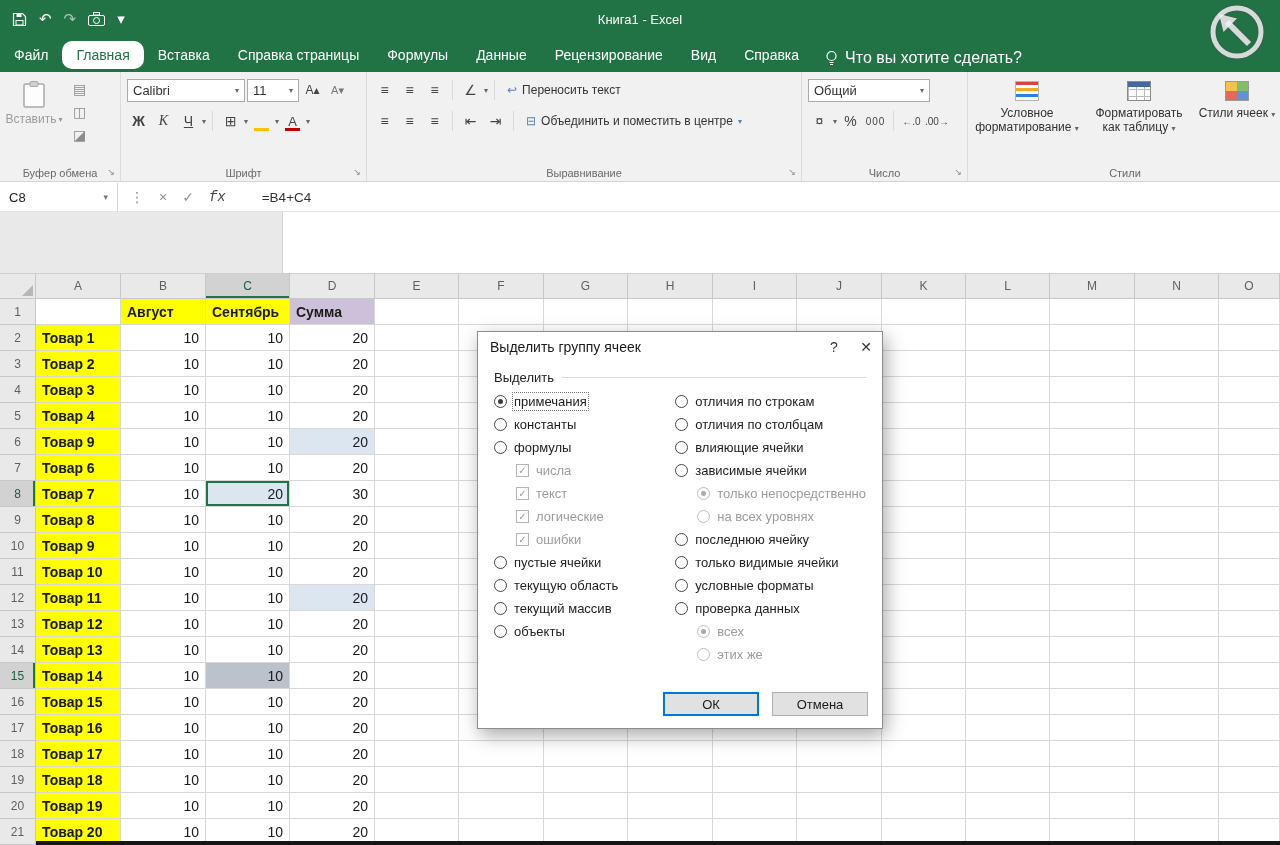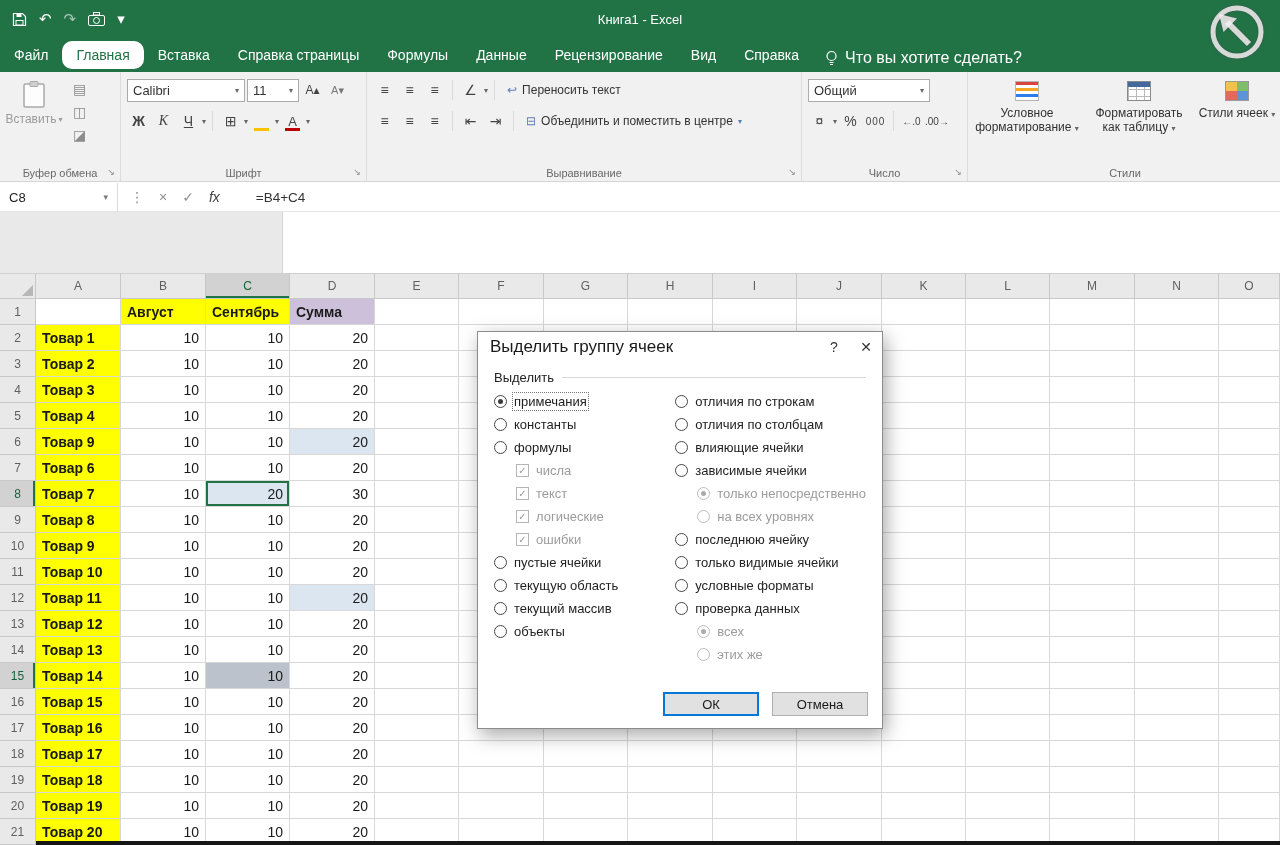--- a/index.html
+++ b/index.html
@@ -100,21 +100,21 @@
     linear-gradient(90deg,#e2695b 50%,#5e93d8 50%);
     background-size:100% 50%;background-position:0 0,0 100%;background-repeat:no-repeat;}
 
   
   .fbar{position:absolute;top:183px;left:0;right:0;height:90px;background:#fff;}
   .fbar-top{height:29px;display:flex;align-items:center;border-bottom:1px solid #e6e6e6;}
   .namebox{width:118px;height:29px;border-right:1px solid #d9d9d9;display:flex;align-items:center;justify-content:space-between;padding:0 9px;font-size:13px;color:#222;}
   .namebox .ic{font-size:9px;color:#777;}
   .fbar-icons{display:flex;align-items:center;gap:15px;padding:0 12px;}
   .fico{color:#8f8f8f;font-size:14px;}
-  .fx{font-family:Liberation Sans, sans-serif;font-style:italic;color:#444;font-size:14px;}
+  .fx{font-family:Liberation Mono, monospace;font-style:italic;color:#444;font-size:14px;}
   .formula{margin-left:24px;font-size:13.5px;color:#333;}
   .fbar-rest{position:absolute;top:29px;bottom:0;left:0;width:283px;background:#e9e9e9;border-right:1px solid #d5d5d5;}
 
   
   .sheet{position:absolute;top:273px;left:0;right:0;bottom:0;background:#fff;}
   #grid{display:grid;grid-template-columns:36px 85px 85px 84px 85px 84px 85px 84px 85px 84px 85px 84px 84px 85px 84px 61px;grid-auto-rows:26px;font-size:14px;}
   .ch,.rh{background:#e9e9e9;border-right:1px solid #c8c8c8;border-bottom:1px solid #c8c8c8;color:#5f5f5f;font-size:12px;display:flex;align-items:center;justify-content:center;}
   .ch{border-top:1px solid #cfcfcf;}
   .ch.sel,.rh.sel{background:#d2d2d2;color:#17613b;}
   .ch.sel{box-shadow:inset 0 -2px 0 var(--green);}
@@ -131,21 +131,21 @@
   .cell.active{background:var(--blue);box-shadow:inset 0 0 0 2px var(--green);}
 
   .bottom-strip{position:absolute;left:36px;right:0;bottom:0;height:4px;background:#151515;z-index:40;}
 
   
   .wm{position:absolute;right:12px;top:1px;z-index:60;filter:drop-shadow(0 0 1px #4a4a4a);}
 
   
   .dialog{position:absolute;left:477px;top:331px;width:406px;height:398px;background:#fff;border:1px solid #8c8c8c;box-shadow:3px 6px 18px rgba(0,0,0,.35);z-index:100;display:flex;flex-direction:column;font-size:13px;}
   .dlg-title{height:30px;flex:none;display:flex;align-items:center;}
-  .dlg-title-text{flex:1;padding-left:12px;font-size:17px;color:#1a1a1a;}
+  .dlg-title-text{flex:1;padding-left:12px;font-size:14px;color:#1a1a1a;}
   .dlg-tbtn{width:32px;height:30px;display:flex;align-items:center;justify-content:center;color:#333;font-size:14px;}
   .dlg-body{flex:1;padding:4px 16px 0;}
   .section-row{display:flex;align-items:center;gap:8px;height:22px;margin-bottom:2px;}
   .hline{flex:1;height:1px;background:#d9d9d9;}
   .opt-cols{display:flex;}
   .opt-col{display:flex;flex-direction:column;}
   .opt-col.left{width:192px;}
   .opt{height:23px;display:flex;align-items:center;gap:7px;}
   .opt.indent{padding-left:22px;}
   .radio{width:13px;height:13px;flex:none;border:1px solid #464646;border-radius:50%;position:relative;background:#fff;}

